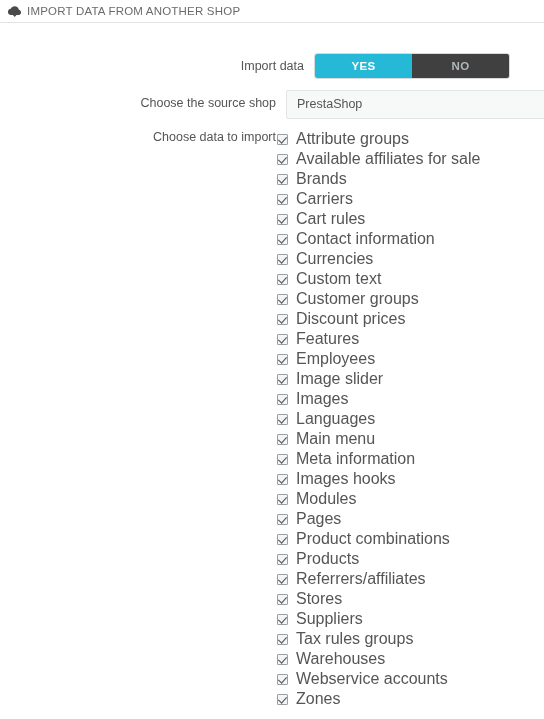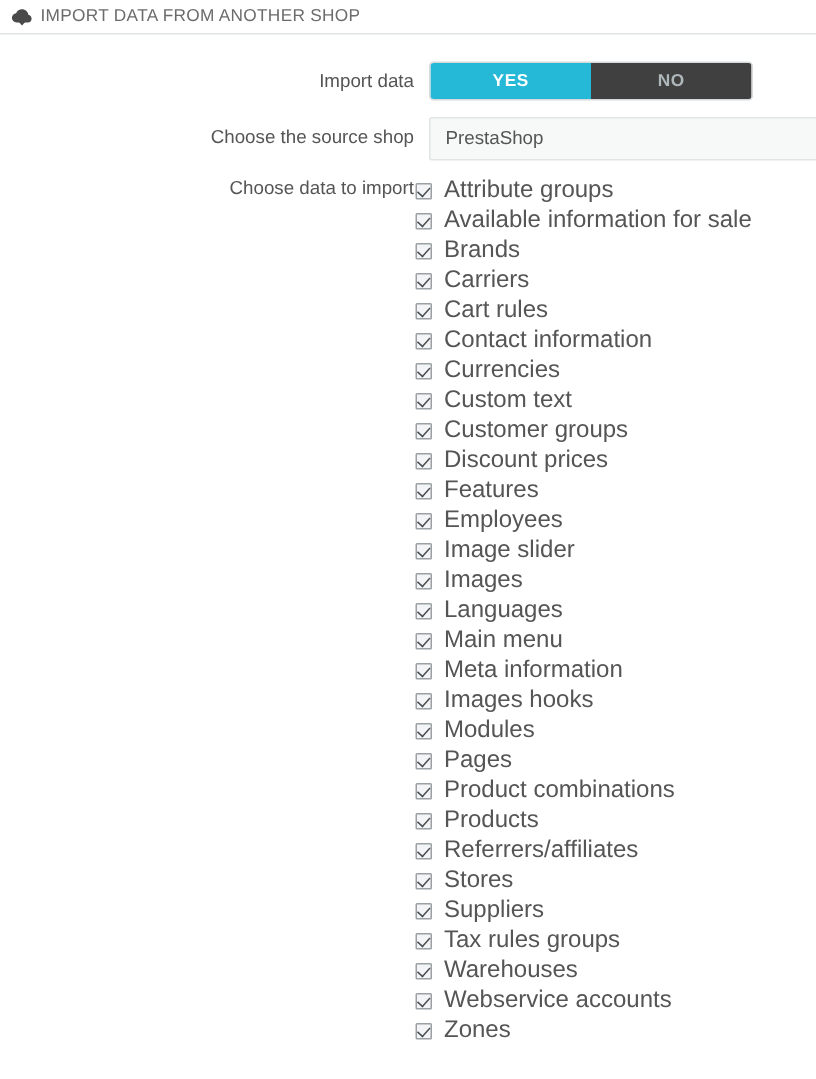--- a/index.html
+++ b/index.html
@@ -72,24 +72,24 @@
     color: #555555;
     line-height: 26px;
     white-space: nowrap;
     overflow: hidden;
   }
   .ctrl-field {
     flex: 1 1 auto;
     min-width: 0;
   }
   
-  .row-import { margin-top: 4px; }
+  .row-import { margin-top: 16px; padding-left: 28px; }
   .switch {
     display: inline-flex;
-    width: 216px;
+    width: 196px;
     height: 26px;
     border-radius: 3px;
     overflow: hidden;
     border: 1px solid #d6dadc;
     box-sizing: border-box;
     background: #eceeef;
   }
   .switch-opt {
     flex: 1 1 50%;
     display: flex;
@@ -212,21 +212,21 @@
     <div class="form-row row-data">
       <div class="ctrl-label">Choose data to import</div>
       <div class="ctrl-field">
         <ul class="check-list" id="check-list">
             <li class="check-item">
               <span class="cbox"></span>
               <span class="cb-label">Attribute groups</span>
             </li>
             <li class="check-item">
               <span class="cbox"></span>
-              <span class="cb-label">Available information for sale</span>
+              <span class="cb-label">Available affiliates for sale</span>
             </li>
             <li class="check-item">
               <span class="cbox"></span>
               <span class="cb-label">Brands</span>
             </li>
             <li class="check-item">
               <span class="cbox"></span>
               <span class="cb-label">Carriers</span>
             </li>
             <li class="check-item">

